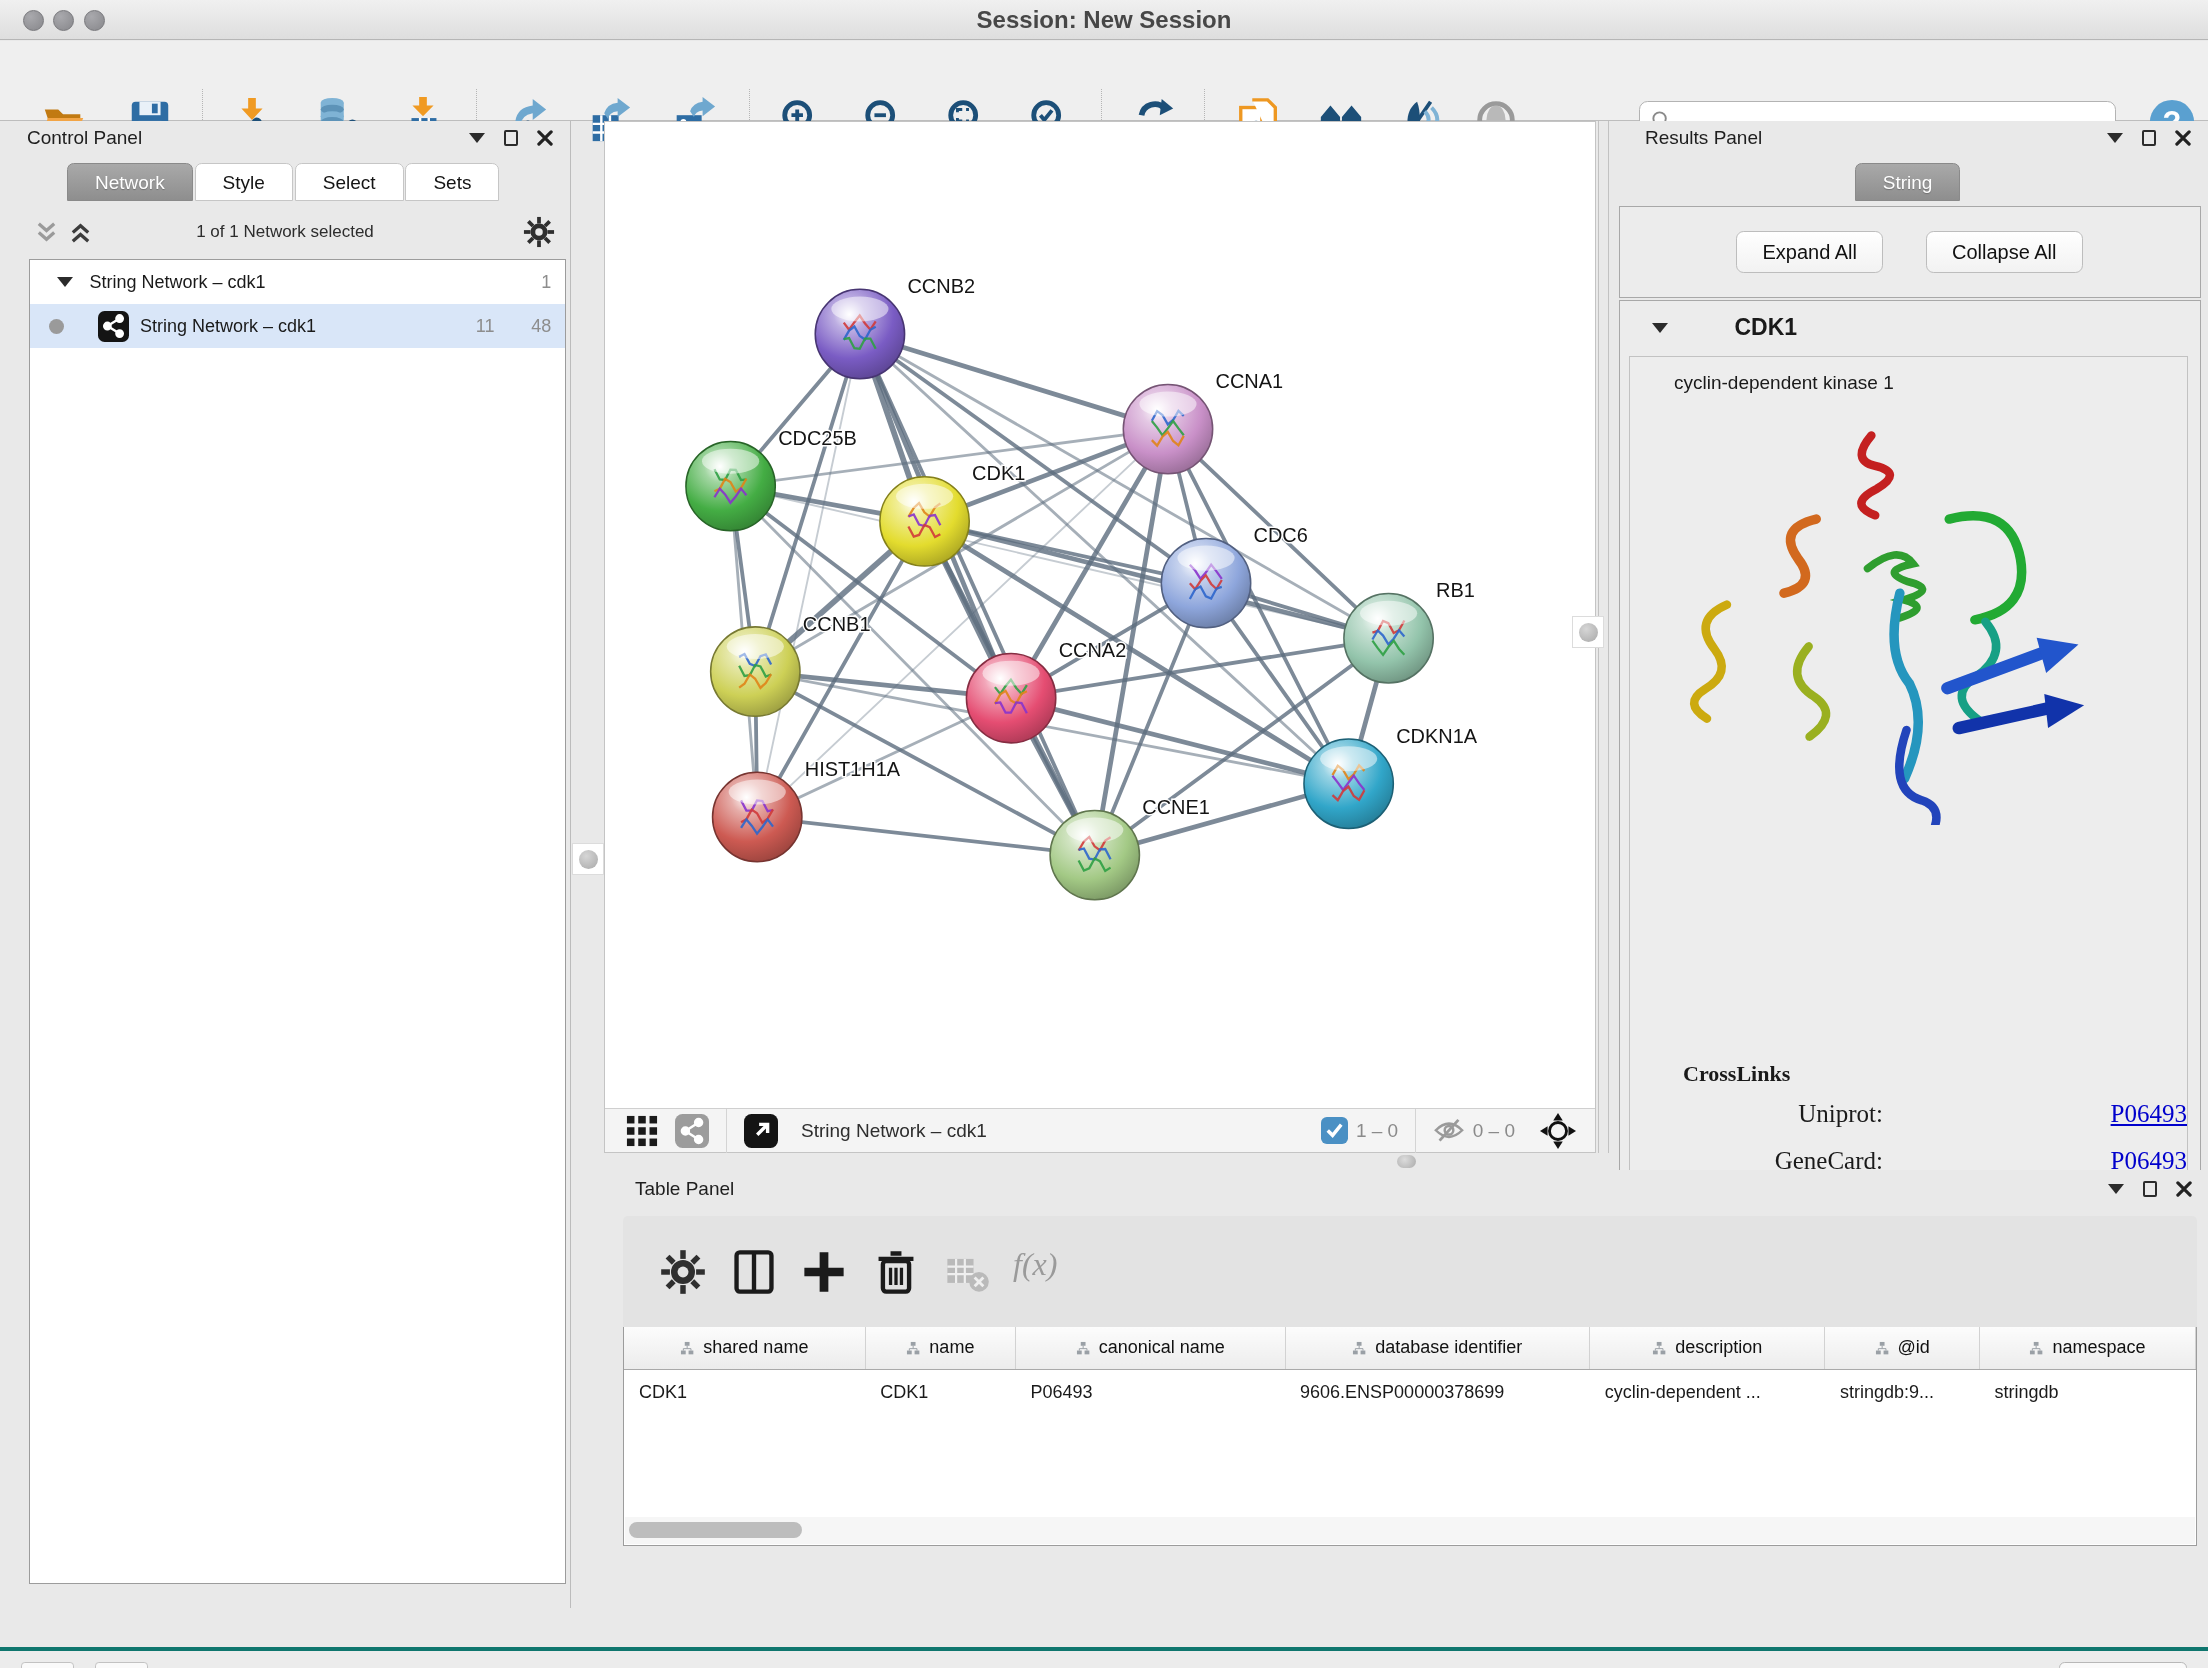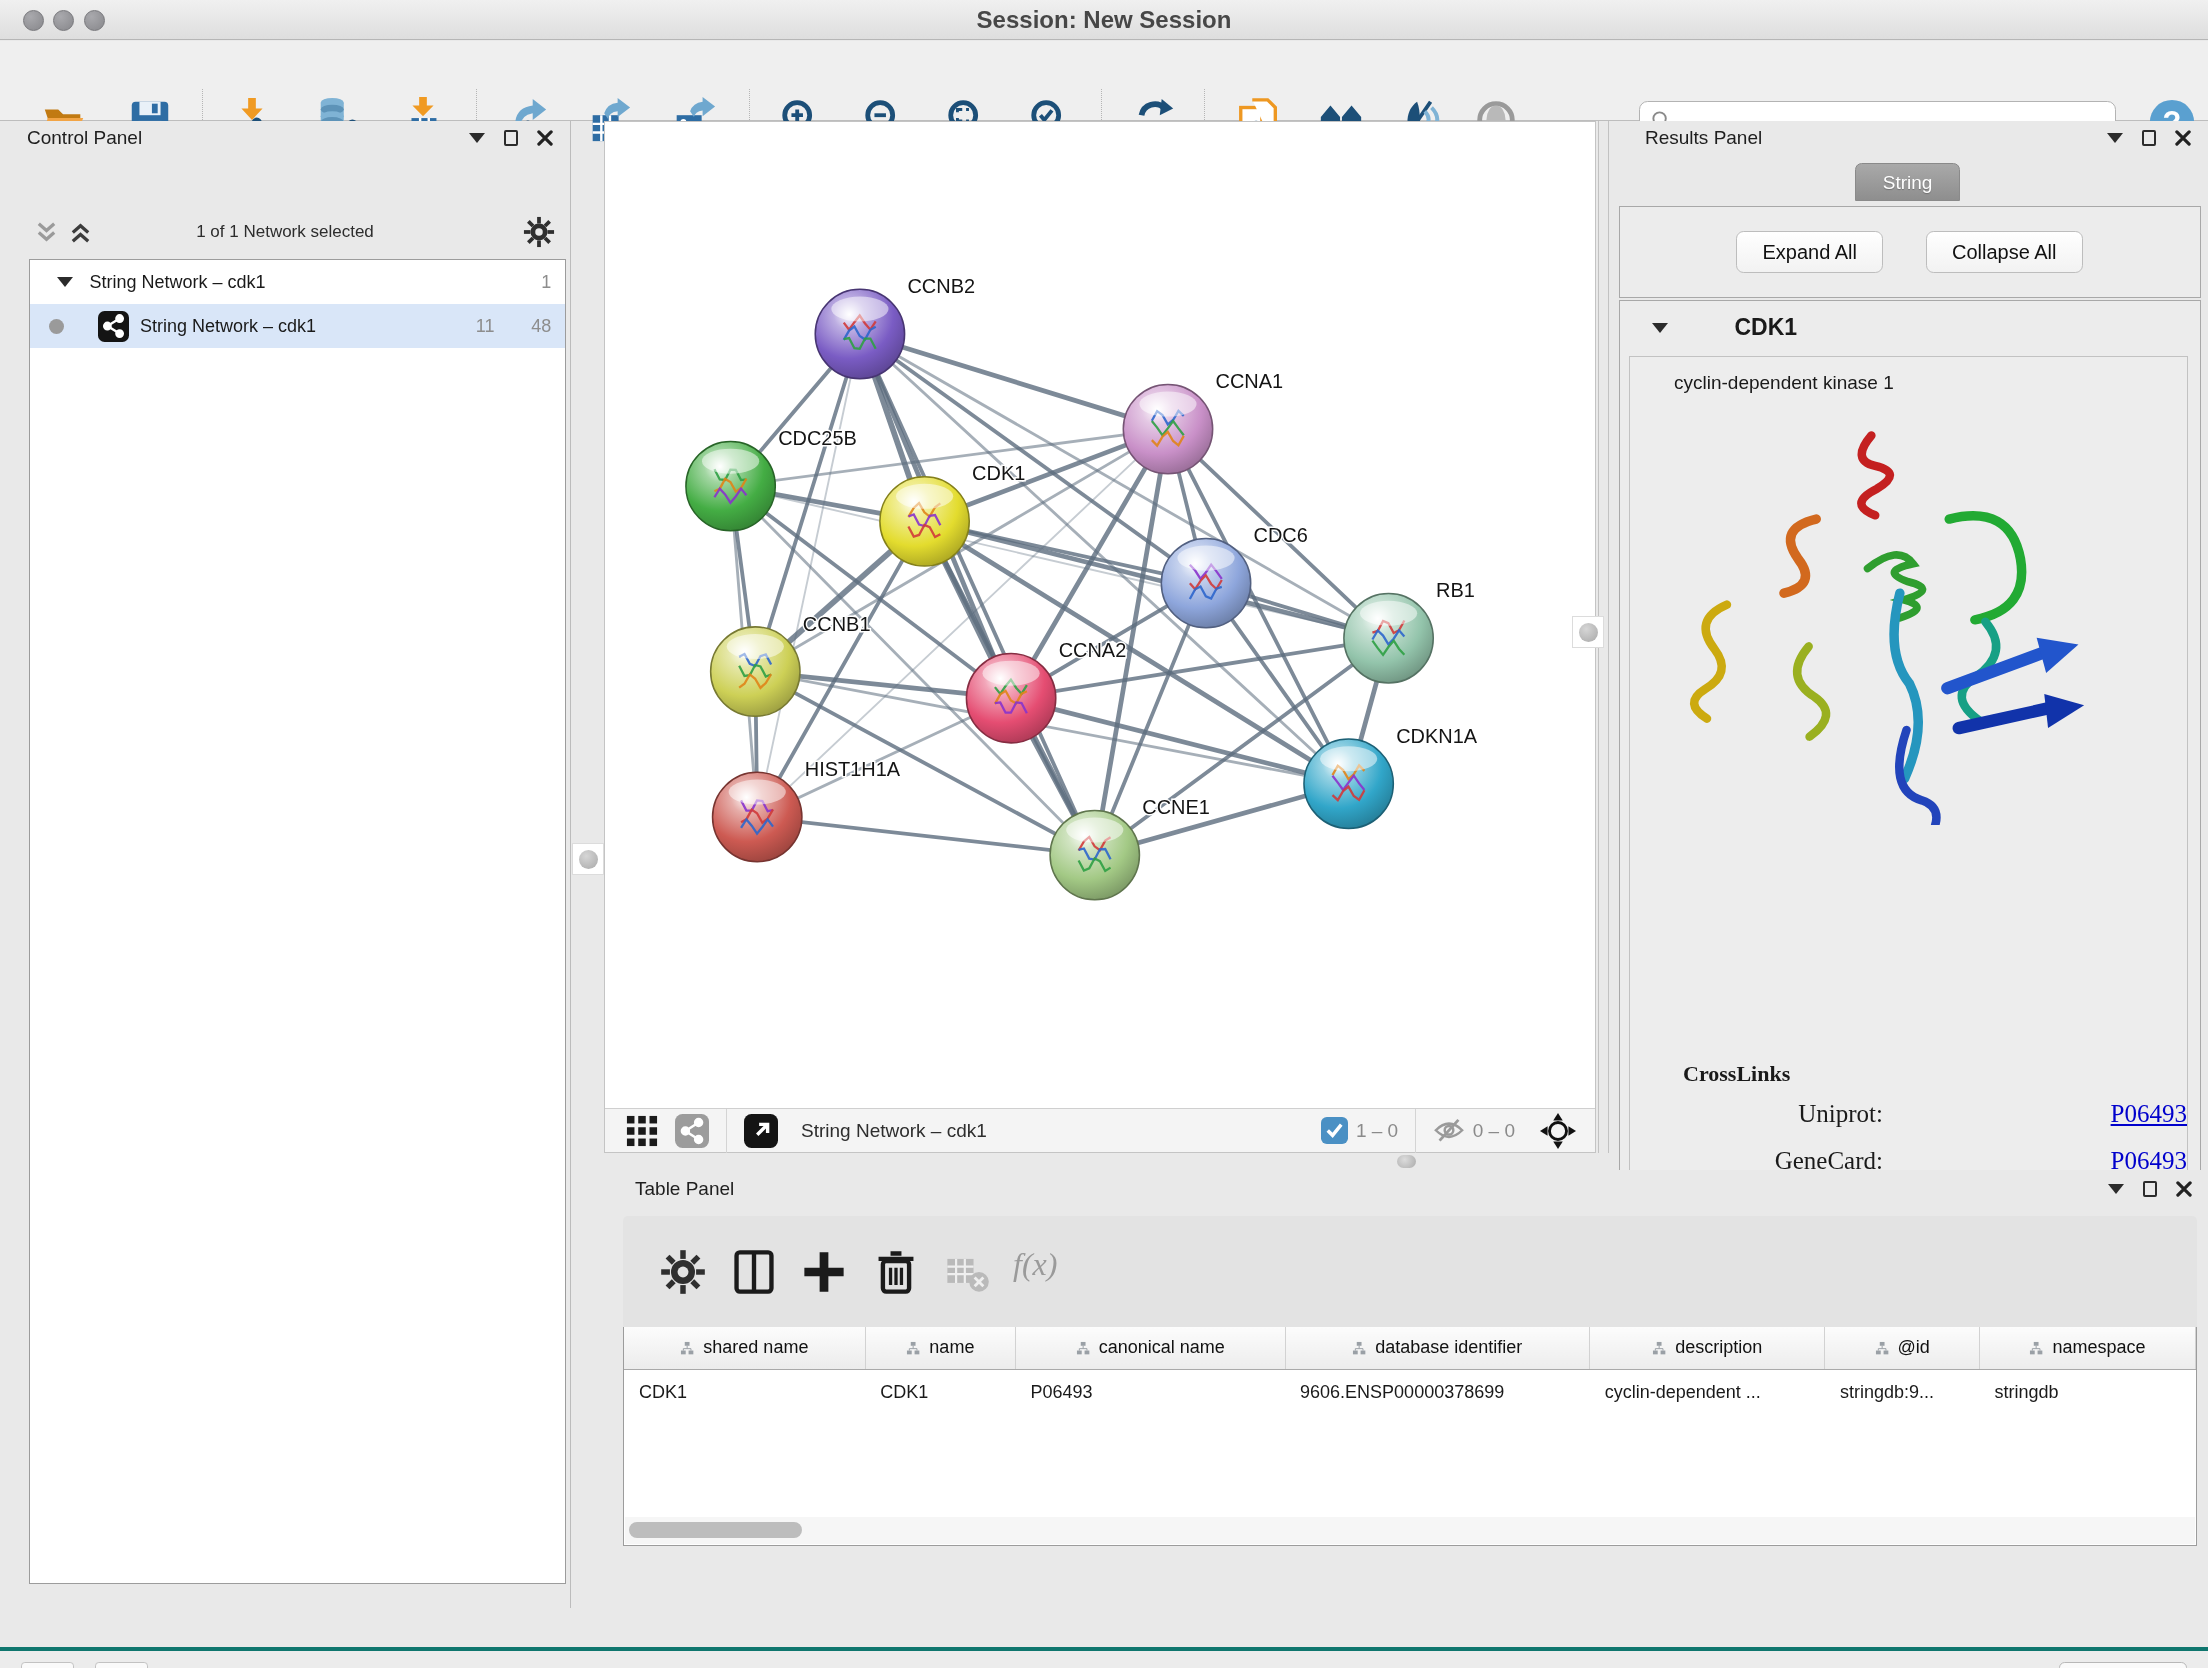--- a/index.html
+++ b/index.html
@@ -288,20 +288,23 @@
 <div id="control-panel">
   <div id="cp-header">
     <span class="panel-title">Control Panel</span>
     <span class="win-btns">
       <span class="tri-down"></span>
       <span class="float-sq"></span>
       <svg width="16" height="16" viewBox="0 0 17 17">
           <path d="M2 2l13 13M15 2 2 15" stroke="#222" stroke-width="3.4" stroke-linecap="round"></path>
         </svg>
     </span>
+  </div>
+  <div id="cp-tabs">
+    <span class="tab selected">Network</span><span class="tab">Style</span><span class="tab">Select</span><span class="tab">Sets</span>
   </div>
   <div id="cp-subrow">
     <span style="position:absolute;left:34px;top:7.6px">
       <svg width="25" height="25" viewBox="0 0 26 26">
           <path d="M5 4l8 7 8-7M5 13l8 7 8-7" fill="none" stroke="#9a9a9a" stroke-width="3.4"></path>
         </svg>
       </span>
     <span style="position:absolute;left:68px;top:7.6px">
       <svg width="25" height="25" viewBox="0 0 26 26">
           <path d="M5 22l8-7 8 7M5 13l8-7 8 7" fill="none" stroke="#3c3c3c" stroke-width="3.4"></path>

